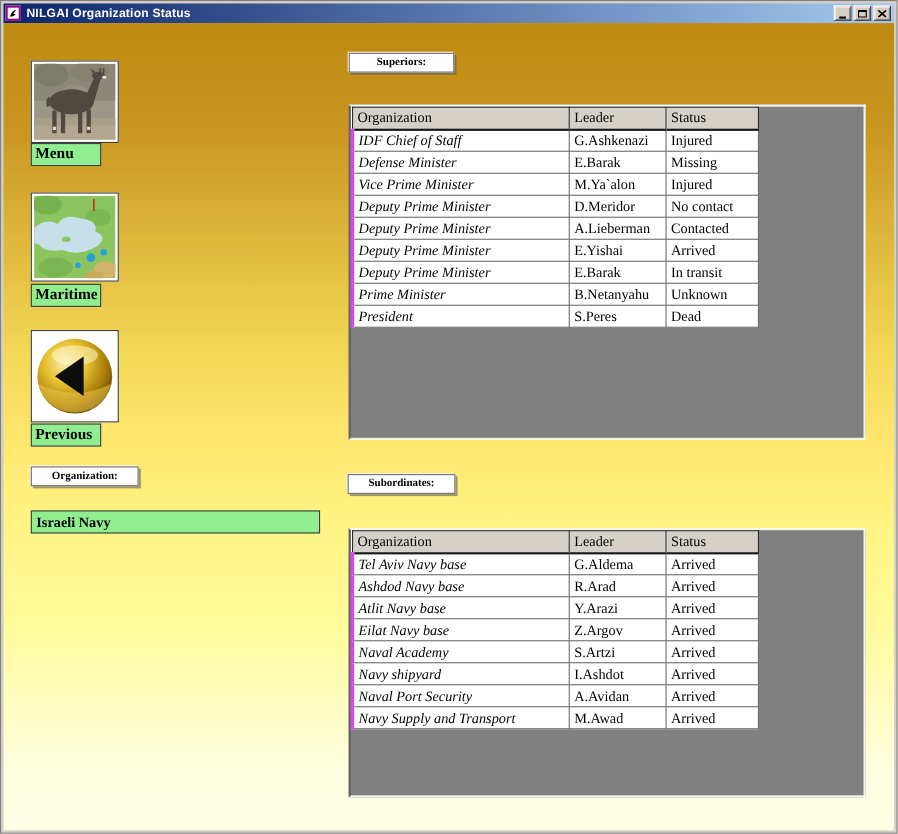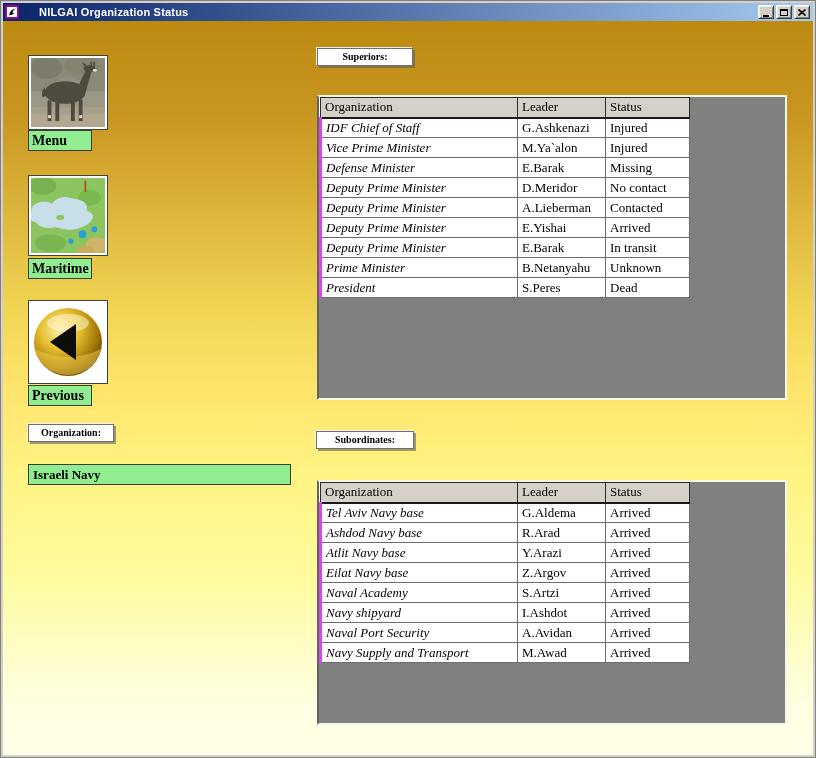--- a/index.html
+++ b/index.html
@@ -10,21 +10,21 @@
     position:relative; width:816px; height:758px;
     border:3px solid var(--chrome,#D4D0C8);
     outline:1px solid #808080; outline-offset:-1px;
     overflow:hidden;
   }
 
   
   .titlebar {
     position:absolute; left:0; top:0; width:810px; height:18px;
     background:linear-gradient(90deg, var(--title_grad_left,#0A246A) 0%, var(--title_grad_right,#A6CAF0) 100%);
-    display:flex; align-items:center; padding:0 2px; gap:20px;
+    display:flex; align-items:center; padding:0 2px; gap:5px;
   }
   .app-icon {
     width:14px; height:14px; background:#fff; border:2px solid #8C0A8C;
     flex:0 0 auto; display:flex; align-items:center; justify-content:center;
   }
   .title-text {
     color:#fff; font-family:"Liberation Sans", sans-serif;
     font-size:11px; font-weight:bold; letter-spacing:.2px;
     white-space:nowrap; flex:1 1 auto;
   }
@@ -67,21 +67,21 @@
   #previous-label{ left:25px; top:364px; }
 
   
   .raised-label {
     position:absolute; background:#fff;
     border:1px solid #6f6f6f;
     box-shadow:2px 2px 0 rgba(95,95,95,.6), -1px -1px 0 #f4f2ea;
     font-weight:bold; font-size:10px; color:#000;
     padding:2px 10px 3px 10px; white-space:nowrap; text-align:center;
   }
-  #organization-label { left:25px;  top:403px; width:86px; }
+  #organization-label { left:25px;  top:403px; width:98px; }
   #superiors-label    { left:314px; top:27px;  width:96px; }
   #subordinates-label { left:313px; top:410px; width:98px; }
 
   
   .org-field {
     position:absolute; left:25px; top:443px; width:263px; height:21px;
     background:var(--green,#90EE90); border:1px solid #3c3c3c;
     font-weight:bold; font-size:13px; color:#000;
     padding:2px 12px 0 4px; line-height:16px;
   }
@@ -224,28 +224,28 @@
               <th class="c2">Status</th>
             </tr>
           </thead>
           <tbody>
             <tr>
               <td class="c0">IDF Chief of Staff</td>
               <td class="c1">G.Ashkenazi</td>
               <td class="c2">Injured</td>
             </tr>
             <tr>
+              <td class="c0">Defense Minister</td>
+              <td class="c1">E.Barak</td>
+              <td class="c2">Missing</td>
+            </tr>
+            <tr>
               <td class="c0">Vice Prime Minister</td>
               <td class="c1">M.Ya`alon</td>
               <td class="c2">Injured</td>
-            </tr>
-            <tr>
-              <td class="c0">Defense Minister</td>
-              <td class="c1">E.Barak</td>
-              <td class="c2">Missing</td>
             </tr>
             <tr>
               <td class="c0">Deputy Prime Minister</td>
               <td class="c1">D.Meridor</td>
               <td class="c2">No contact</td>
             </tr>
             <tr>
               <td class="c0">Deputy Prime Minister</td>
               <td class="c1">A.Lieberman</td>
               <td class="c2">Contacted</td>

